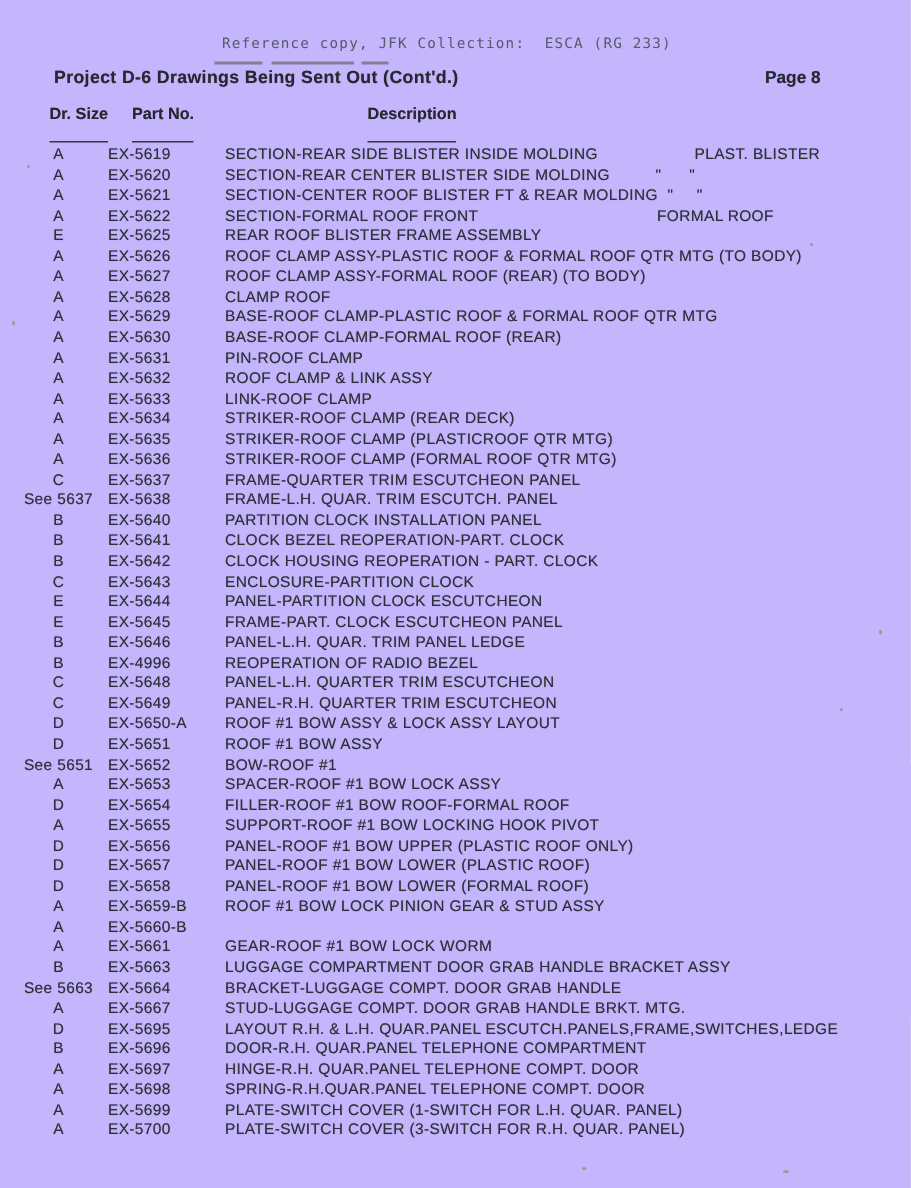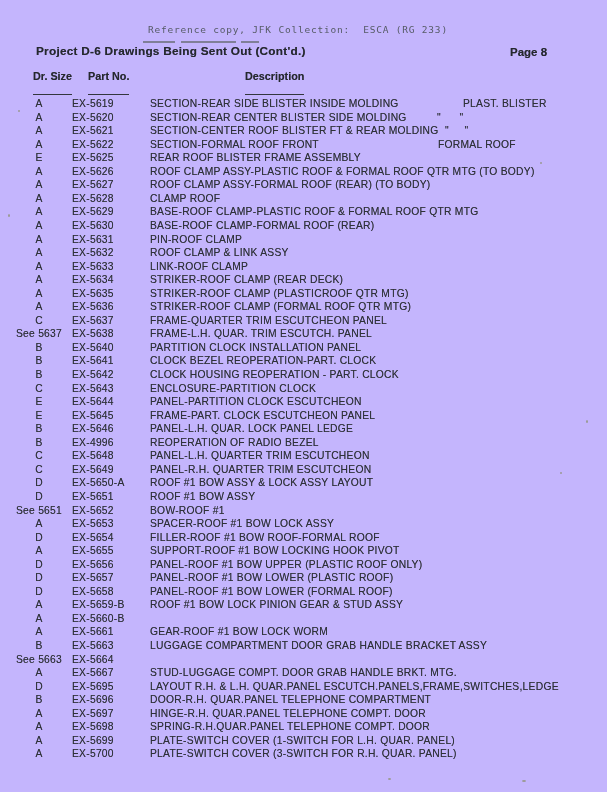--- a/index.html
+++ b/index.html
@@ -105,38 +105,38 @@
       <div class="row" style="top: 286.7px;"><span class="c-size">A</span><span class="c-part">EX-5635</span><span class="c-desc">STRIKER-ROOF CLAMP (PLASTICROOF QTR MTG)</span></div>
       <div class="row" style="top: 300.25px;"><span class="c-size">A</span><span class="c-part">EX-5636</span><span class="c-desc">STRIKER-ROOF CLAMP (FORMAL ROOF QTR MTG)</span></div>
       <div class="row" style="top: 313.8px;"><span class="c-size">C</span><span class="c-part">EX-5637</span><span class="c-desc">FRAME-QUARTER TRIM ESCUTCHEON PANEL</span></div>
       <div class="row" style="top: 327.35px;"><span class="c-size">See 5637</span><span class="c-part">EX-5638</span><span class="c-desc">FRAME-L.H. QUAR. TRIM ESCUTCH. PANEL</span></div>
       <div class="row" style="top: 340.9px;"><span class="c-size">B</span><span class="c-part">EX-5640</span><span class="c-desc">PARTITION CLOCK INSTALLATION PANEL</span></div>
       <div class="row" style="top: 354.45px;"><span class="c-size">B</span><span class="c-part">EX-5641</span><span class="c-desc">CLOCK BEZEL REOPERATION-PART. CLOCK</span></div>
       <div class="row" style="top: 368px;"><span class="c-size">B</span><span class="c-part">EX-5642</span><span class="c-desc">CLOCK HOUSING REOPERATION - PART. CLOCK</span></div>
       <div class="row" style="top: 381.55px;"><span class="c-size">C</span><span class="c-part">EX-5643</span><span class="c-desc">ENCLOSURE-PARTITION CLOCK</span></div>
       <div class="row" style="top: 395.1px;"><span class="c-size">E</span><span class="c-part">EX-5644</span><span class="c-desc">PANEL-PARTITION CLOCK ESCUTCHEON</span></div>
       <div class="row" style="top: 408.65px;"><span class="c-size">E</span><span class="c-part">EX-5645</span><span class="c-desc">FRAME-PART. CLOCK ESCUTCHEON PANEL</span></div>
-      <div class="row" style="top: 422.2px;"><span class="c-size">B</span><span class="c-part">EX-5646</span><span class="c-desc">PANEL-L.H. QUAR. LOCK PANEL LEDGE</span></div>
+      <div class="row" style="top: 422.2px;"><span class="c-size">B</span><span class="c-part">EX-5646</span><span class="c-desc">PANEL-L.H. QUAR. TRIM PANEL LEDGE</span></div>
       <div class="row" style="top: 435.75px;"><span class="c-size">B</span><span class="c-part">EX-4996</span><span class="c-desc">REOPERATION OF RADIO BEZEL</span></div>
       <div class="row" style="top: 449.3px;"><span class="c-size">C</span><span class="c-part">EX-5648</span><span class="c-desc">PANEL-L.H. QUARTER TRIM ESCUTCHEON</span></div>
       <div class="row" style="top: 462.85px;"><span class="c-size">C</span><span class="c-part">EX-5649</span><span class="c-desc">PANEL-R.H. QUARTER TRIM ESCUTCHEON</span></div>
       <div class="row" style="top: 476.4px;"><span class="c-size">D</span><span class="c-part">EX-5650-A</span><span class="c-desc">ROOF #1 BOW ASSY &amp; LOCK ASSY LAYOUT</span></div>
       <div class="row" style="top: 489.95px;"><span class="c-size">D</span><span class="c-part">EX-5651</span><span class="c-desc">ROOF #1 BOW ASSY</span></div>
       <div class="row" style="top: 503.5px;"><span class="c-size">See 5651</span><span class="c-part">EX-5652</span><span class="c-desc">BOW-ROOF #1</span></div>
       <div class="row" style="top: 517.05px;"><span class="c-size">A</span><span class="c-part">EX-5653</span><span class="c-desc">SPACER-ROOF #1 BOW LOCK ASSY</span></div>
       <div class="row" style="top: 530.6px;"><span class="c-size">D</span><span class="c-part">EX-5654</span><span class="c-desc">FILLER-ROOF #1 BOW ROOF-FORMAL ROOF</span></div>
       <div class="row" style="top: 544.15px;"><span class="c-size">A</span><span class="c-part">EX-5655</span><span class="c-desc">SUPPORT-ROOF #1 BOW LOCKING HOOK PIVOT</span></div>
       <div class="row" style="top: 557.7px;"><span class="c-size">D</span><span class="c-part">EX-5656</span><span class="c-desc">PANEL-ROOF #1 BOW UPPER (PLASTIC ROOF ONLY)</span></div>
       <div class="row" style="top: 571.25px;"><span class="c-size">D</span><span class="c-part">EX-5657</span><span class="c-desc">PANEL-ROOF #1 BOW LOWER (PLASTIC ROOF)</span></div>
       <div class="row" style="top: 584.8px;"><span class="c-size">D</span><span class="c-part">EX-5658</span><span class="c-desc">PANEL-ROOF #1 BOW LOWER (FORMAL ROOF)</span></div>
       <div class="row" style="top: 598.35px;"><span class="c-size">A</span><span class="c-part">EX-5659-B</span><span class="c-desc">ROOF #1 BOW LOCK PINION GEAR &amp; STUD ASSY</span></div>
       <div class="row" style="top: 611.9px;"><span class="c-size">A</span><span class="c-part">EX-5660-B</span></div>
       <div class="row" style="top: 625.45px;"><span class="c-size">A</span><span class="c-part">EX-5661</span><span class="c-desc">GEAR-ROOF #1 BOW LOCK WORM</span></div>
       <div class="row" style="top: 639px;"><span class="c-size">B</span><span class="c-part">EX-5663</span><span class="c-desc">LUGGAGE COMPARTMENT DOOR GRAB HANDLE BRACKET ASSY</span></div>
-      <div class="row" style="top: 652.55px;"><span class="c-size">See 5663</span><span class="c-part">EX-5664</span></div>
+      <div class="row" style="top: 652.55px;"><span class="c-size">See 5663</span><span class="c-part">EX-5664</span><span class="c-desc">BRACKET-LUGGAGE COMPT. DOOR GRAB HANDLE</span></div>
       <div class="row" style="top: 666.1px;"><span class="c-size">A</span><span class="c-part">EX-5667</span><span class="c-desc">STUD-LUGGAGE COMPT. DOOR GRAB HANDLE BRKT. MTG.</span></div>
       <div class="row" style="top: 679.65px;"><span class="c-size">D</span><span class="c-part">EX-5695</span><span class="c-desc">LAYOUT R.H. &amp; L.H. QUAR.PANEL ESCUTCH.PANELS,FRAME,SWITCHES,LEDGE</span></div>
       <div class="row" style="top: 693.2px;"><span class="c-size">B</span><span class="c-part">EX-5696</span><span class="c-desc">DOOR-R.H. QUAR.PANEL TELEPHONE COMPARTMENT</span></div>
       <div class="row" style="top: 706.75px;"><span class="c-size">A</span><span class="c-part">EX-5697</span><span class="c-desc">HINGE-R.H. QUAR.PANEL TELEPHONE COMPT. DOOR</span></div>
       <div class="row" style="top: 720.3px;"><span class="c-size">A</span><span class="c-part">EX-5698</span><span class="c-desc">SPRING-R.H.QUAR.PANEL TELEPHONE COMPT. DOOR</span></div>
       <div class="row" style="top: 733.85px;"><span class="c-size">A</span><span class="c-part">EX-5699</span><span class="c-desc">PLATE-SWITCH COVER (1-SWITCH FOR L.H. QUAR. PANEL)</span></div>
       <div class="row" style="top: 747.4px;"><span class="c-size">A</span><span class="c-part">EX-5700</span><span class="c-desc">PLATE-SWITCH COVER (3-SWITCH FOR R.H. QUAR. PANEL)</span></div>
     </div>
 
   <div class="speck" style="left:18px; top:110px; width:2px; height:2px;"></div>

